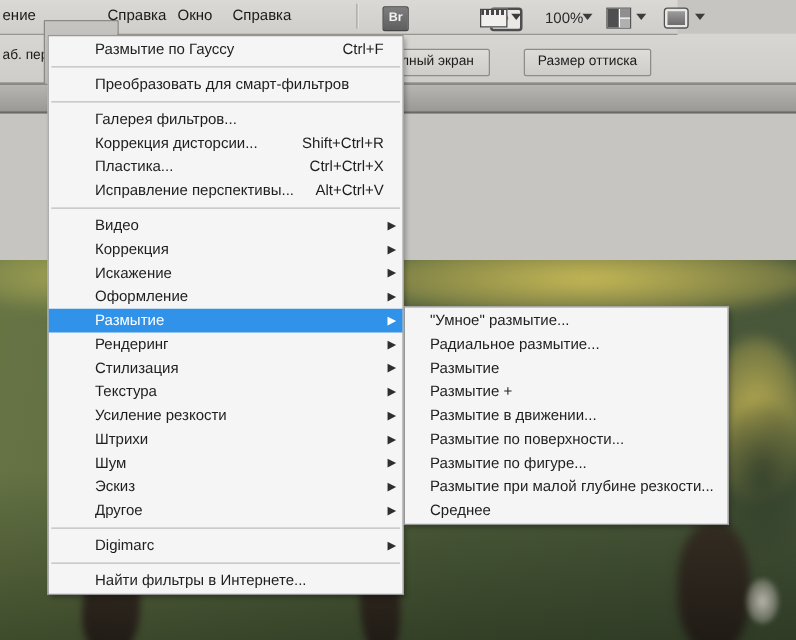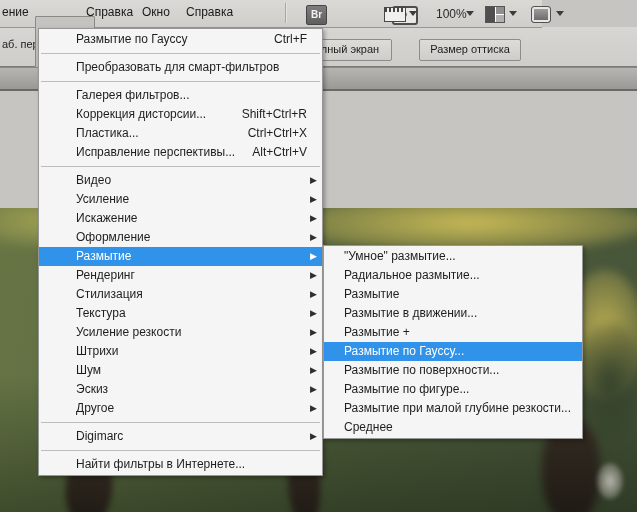--- a/index.html
+++ b/index.html
@@ -187,21 +187,21 @@
     <div class="mi"><span class="lbl">Размытие по Гауссу</span><span class="sc">Ctrl+F</span></div>
     <div class="sep"></div>
     <div class="mi"><span class="lbl">Преобразовать для смарт-фильтров</span></div>
     <div class="sep"></div>
     <div class="mi"><span class="lbl">Галерея фильтров...</span></div>
     <div class="mi"><span class="lbl">Коррекция дисторсии...</span><span class="sc">Shift+Ctrl+R</span></div>
     <div class="mi"><span class="lbl">Пластика...</span><span class="sc">Ctrl+Ctrl+X</span></div>
     <div class="mi"><span class="lbl">Исправление перспективы...</span><span class="sc">Alt+Ctrl+V</span></div>
     <div class="sep"></div>
     <div class="mi"><span class="lbl">Видео</span><span class="arr">▶</span></div>
-    <div class="mi"><span class="lbl">Усиление</span><span class="arr">▶</span></div>
+    <div class="mi"><span class="lbl">Коррекция</span><span class="arr">▶</span></div>
     <div class="mi"><span class="lbl">Искажение</span><span class="arr">▶</span></div>
     <div class="mi"><span class="lbl">Оформление</span><span class="arr">▶</span></div>
     <div class="mi hl"><span class="lbl">Размытие</span><span class="arr">▶</span></div>
     <div class="mi"><span class="lbl">Рендеринг</span><span class="arr">▶</span></div>
     <div class="mi"><span class="lbl">Стилизация</span><span class="arr">▶</span></div>
     <div class="mi"><span class="lbl">Текстура</span><span class="arr">▶</span></div>
     <div class="mi"><span class="lbl">Усиление резкости</span><span class="arr">▶</span></div>
     <div class="mi"><span class="lbl">Штрихи</span><span class="arr">▶</span></div>
     <div class="mi"><span class="lbl">Шум</span><span class="arr">▶</span></div>
     <div class="mi"><span class="lbl">Эскиз</span><span class="arr">▶</span></div>
@@ -209,20 +209,19 @@
     <div class="sep"></div>
     <div class="mi"><span class="lbl">Digimarc</span><span class="arr">▶</span></div>
     <div class="sep"></div>
     <div class="mi"><span class="lbl">Найти фильтры в Интернете...</span></div>
   </div>
 
 <div class="menu-panel sub-menu">
     <div class="mi"><span class="lbl">"Умное" размытие...</span></div>
     <div class="mi"><span class="lbl">Радиальное размытие...</span></div>
     <div class="mi"><span class="lbl">Размытие</span></div>
+    <div class="mi"><span class="lbl">Размытие +</span></div>
     <div class="mi"><span class="lbl">Размытие в движении...</span></div>
-    <div class="mi"><span class="lbl">Размытие +</span></div>
-    <div class="mi hl"><span class="lbl">Размытие по Гауссу...</span></div>
     <div class="mi"><span class="lbl">Размытие по поверхности...</span></div>
     <div class="mi"><span class="lbl">Размытие по фигуре...</span></div>
     <div class="mi"><span class="lbl">Размытие при малой глубине резкости...</span></div>
     <div class="mi"><span class="lbl">Среднее</span></div>
   </div>
 
 </body></html>

